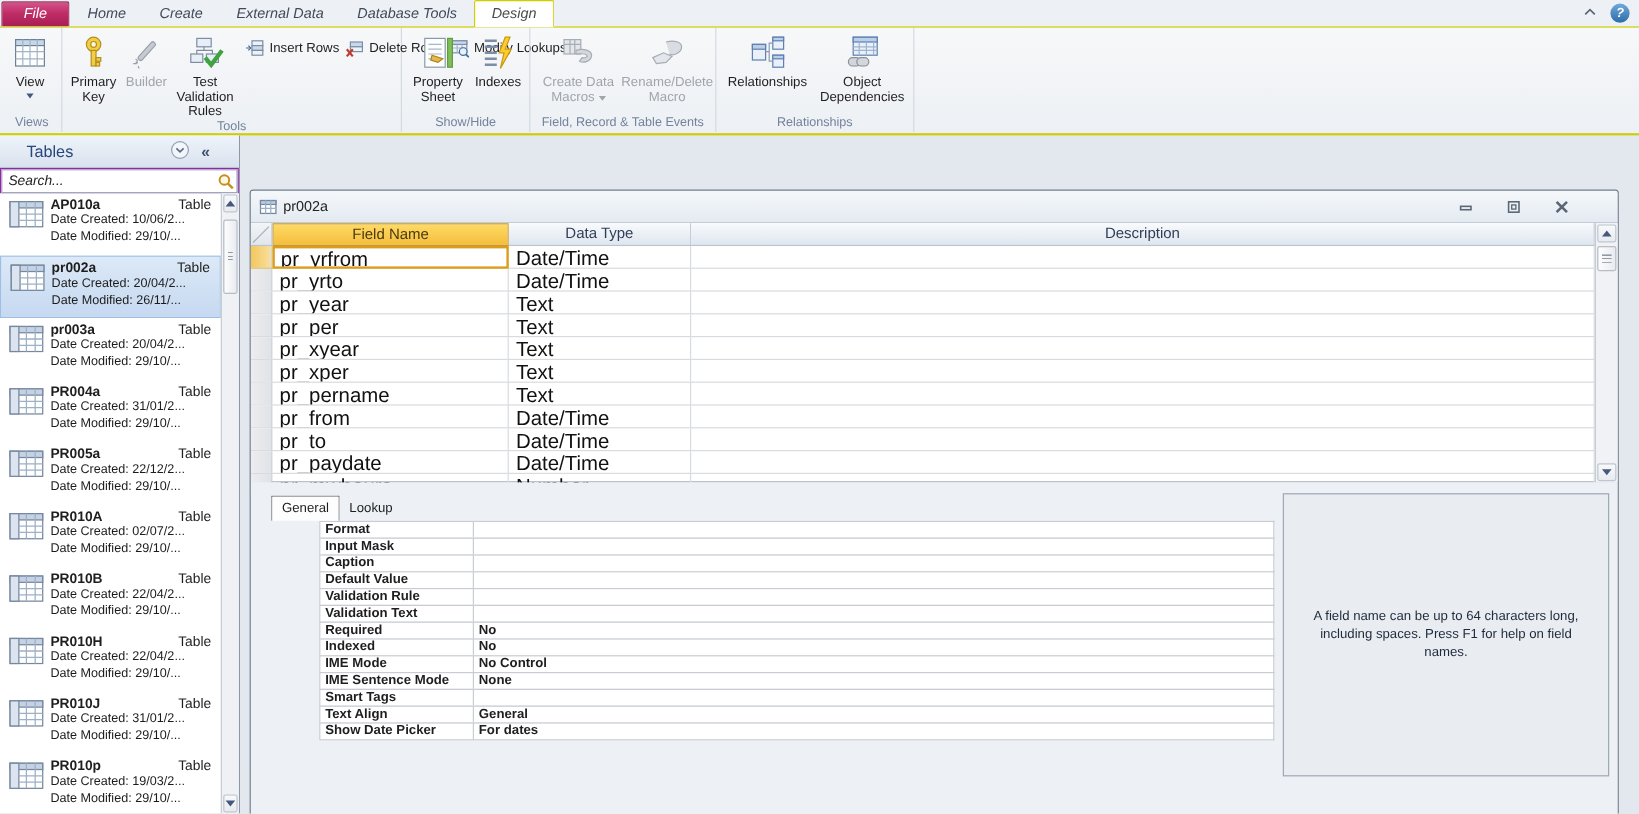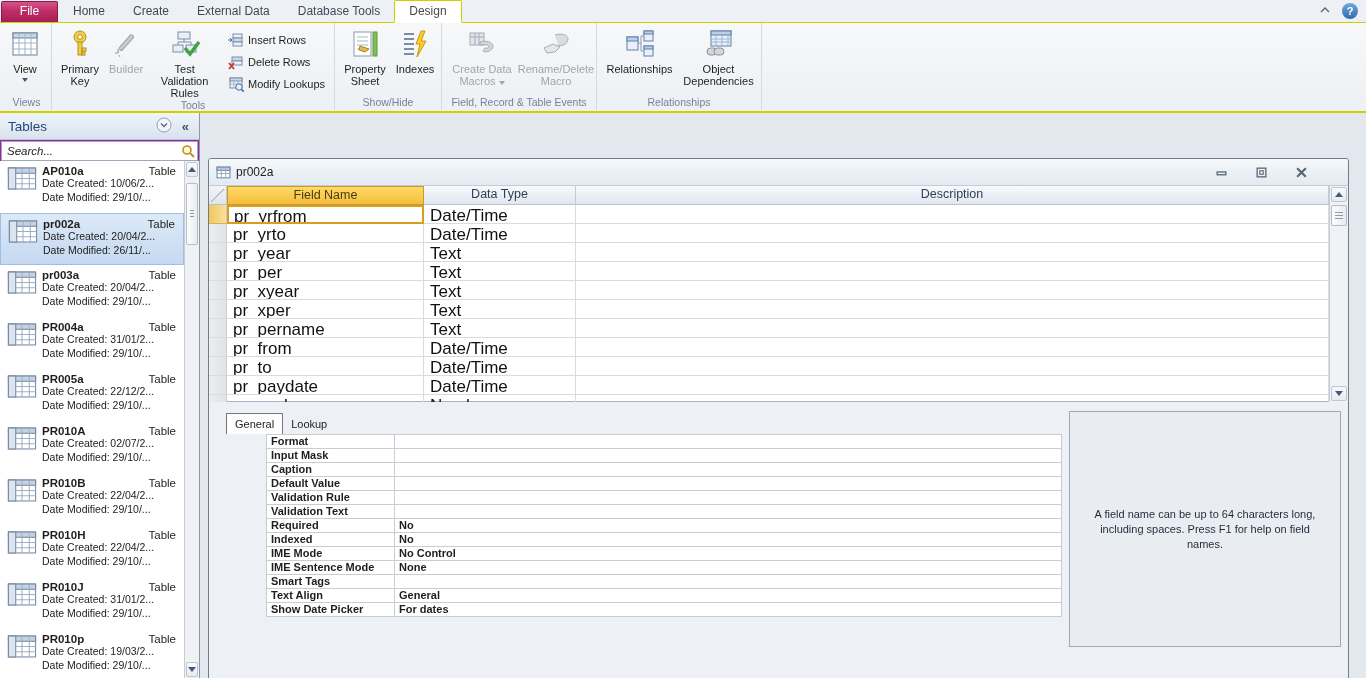--- a/index.html
+++ b/index.html
@@ -1,46 +1,46 @@
 <!DOCTYPE html>
 <html><head>
 <meta charset="utf-8">
 <style>
   * { margin:0; padding:0; box-sizing:border-box; }
   html,body { width:1366px; height:678px; overflow:hidden; }
   body { font-family:"Liberation Sans", sans-serif; background:#DCE3EB; font-size:12px; color:#1e1e1e; }
 
   
   .ribbon { height:113px; background:linear-gradient(#F9FAFB,#EDF0F4); border-bottom:2px solid #CFCF00; }
-  .tabrow { height:23px; background:#EDF1F5; border-bottom:1px solid #CFCF00; display:flex; align-items:flex-end; position:relative; }
+  .tabrow { height:23px; background:#EDF1F5; border-bottom:1px solid #CFCF00; display:flex; align-items:flex-end; position:relative;font-style:italic; }
   .file-tab { width:57px; height:21px; margin:1px 1px 0 1px; background:linear-gradient(#D4538B,#C02D66 45%,#A81E53); border:1px solid #8F1745; border-bottom:none; border-radius:2px 2px 0 0; color:#fff; text-align:center; line-height:19px; font-size:12px; }
   .rtab { padding:0 14px; height:22px; line-height:22px; color:#3f4a58; font-size:12px; }
   .rtab.active { background:#fff; border:1px solid #CFCF00; border-bottom:1px solid #fff; border-radius:2px 2px 0 0; margin-bottom:-1px; height:23px; line-height:21px; color:#4a4a4a; }
   .tabrow-right { position:absolute; right:8px; top:3px; display:flex; align-items:center; gap:10px; }
   .help-btn { width:16px; height:16px; border-radius:50%; background:linear-gradient(#6FA8DC,#2D6DA8); color:#fff; font-weight:bold; font-size:11px; text-align:center; line-height:16px; }
   .ribbon-body { height:87px; display:flex; padding-left:2px; }
   .rgroup { display:flex; flex-direction:column; border-right:1px solid #D5DAE1; }
   .rgroup-content { flex:1; display:flex; padding:2px 3px 0 3px; }
   .rgroup-label { height:14px; text-align:center; font-size:10.5px; color:#73839D; line-height:13px; }
   .bigbtn { display:flex; flex-direction:column; align-items:center; padding:3px 4px 0 4px; }
   .bigbtn svg { width:32px; height:32px; flex:none; }
   .bigbtn .lbl { font-size:11px; line-height:12px; text-align:center; margin-top:3px; color:#1e1e1e; }
   .bigbtn.disabled .lbl { color:#A0A5AB; }
   .caret-down { width:0; height:0; border-left:3px solid transparent; border-right:3px solid transparent; border-top:4px solid #44597E; display:inline-block; margin-top:3px; }
   .caret-down.gray { border-top-color:#A0A5AB; }
-  .smallcol { display:flex; flex-direction:column; justify-content:flex-start; padding:6px 6px 0 6px; gap:5px; }
+  .smallcol { display:flex; justify-content:space-between; padding:6px 6px 0 6px; gap:5px; }
   .smallbtn { display:flex; align-items:center; gap:4px; font-size:11px; height:17px; white-space:nowrap; }
   .smallbtn svg { width:16px; height:16px; flex:none; }
 
   
   .main { display:flex; height:565px; }
 
   
   .nav { width:200px; background:#fff; border-right:1px solid #8E99A7; display:flex; flex-direction:column; flex:none; }
-  .nav-header { height:27px; background:linear-gradient(#EFF4FA,#D9E2EE); border-bottom:1px solid #B8C4D2; display:flex; align-items:center; padding:0 8px; }
+  .nav-header { height:27px; background:linear-gradient(#EFF4FA,#D9E2EE); border-bottom:1px solid #B8C4D2; display:flex; align-items:center; padding:0 22px; }
   .nav-title { flex:1; font-size:13.5px; color:#25477B; }
   .nav-header svg { width:16px; height:16px; }
   .nav-collapse { font-size:13px; color:#41506B; font-weight:bold; margin-left:10px; margin-right:2px; }
   .nav-searchwrap { padding:1px 1px 0 1px; background:#a21caf; }
   .nav-search { height:20px; background:#fff; border:1px solid #9DAABC; display:flex; align-items:center; padding:0 2px 0 5px; }
   .nav-search .ph { flex:1; font-style:italic; font-size:11.5px; color:#222; }
   .nav-search svg { width:14px; height:14px; }
   .nav-list { flex:1; position:relative; overflow:hidden; }
   .nav-scroll { position:absolute; right:0; top:0; bottom:0; width:15px; background:#EFF1F4; border-left:1px solid #C8CDD4; }
   .nav-items { margin-right:15px; }

